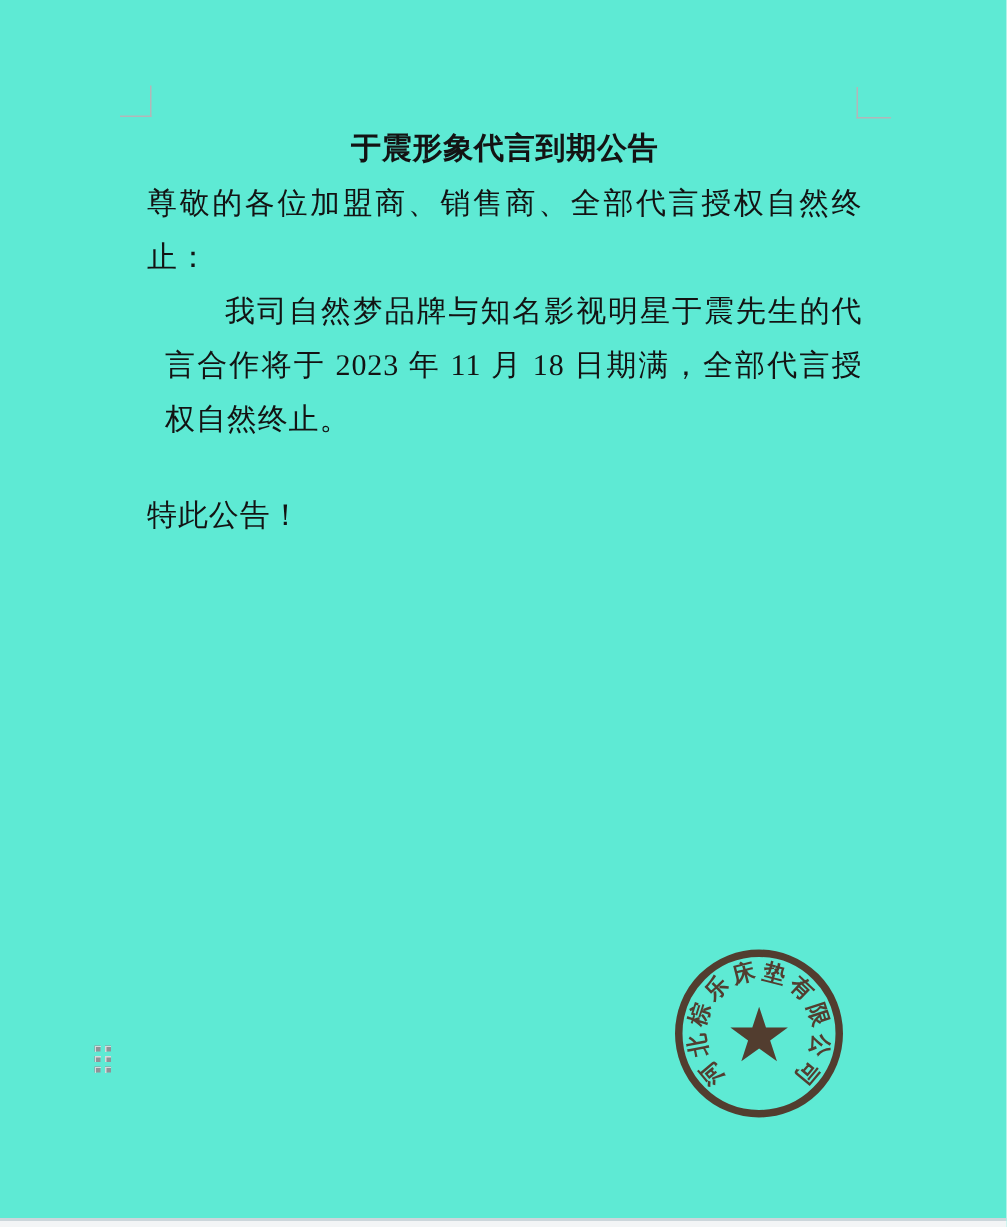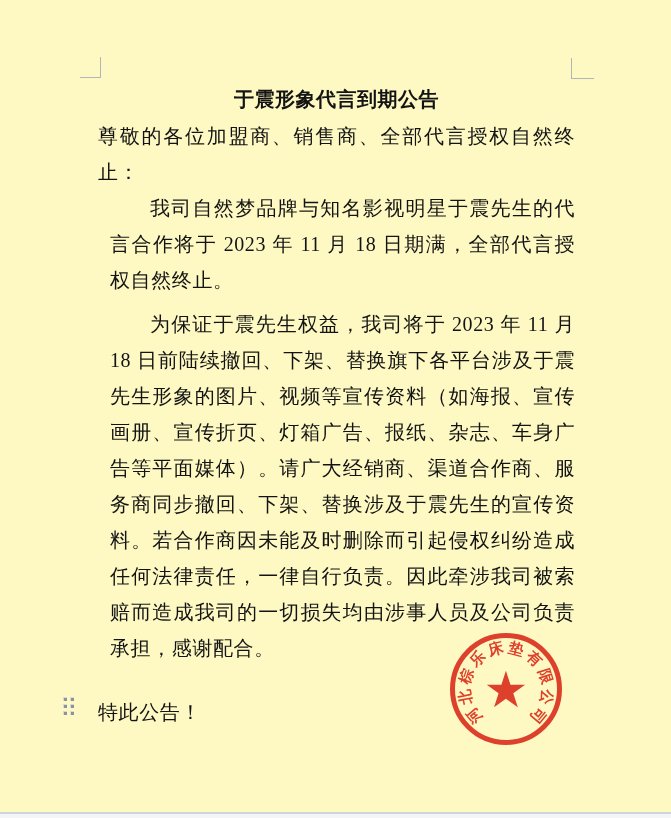--- a/index.html
+++ b/index.html
@@ -5,21 +5,21 @@
   html, body { margin: 0; padding: 0; }
   body {
     width: 671px; height: 818px;
     background: #f3f5f6;
     overflow: hidden;
     font-family: "Liberation Serif", "DejaVu Serif", serif;
   }
   .page {
     position: relative;
     width: 671px; height: 812px;
-    background: #fef9c3;
+    background: #5eead4;
     border-bottom: 2px solid #ccd6db;
     overflow: hidden;
   }
   
   .crop-mark { position: absolute; width: 20px; height: 20px; }
   .crop-mark.tl { left: 80px; top: 57px; border-right: 1px solid #b3b6b8; border-bottom: 1px solid #b3b6b8; }
   .crop-mark.tr { left: 571px; top: 58px; width: 22px; border-left: 1px solid #b3b6b8; border-bottom: 1px solid #b3b6b8; }
 
   .content {
     position: absolute;
@@ -94,21 +94,20 @@
 
 <div class="page">
 
   <div class="crop-mark tl"></div>
   <div class="crop-mark tr"></div>
 
   <div class="content">
     <div class="doc-title">于震形象代言到期公告</div>
     <p class="para">尊敬的各位加盟商、销售商、全部代言授权自然终止：</p>
     <p class="para indent">我司自然梦品牌与知名影视明星于震先生的代言合作将于 2023 年 11 月 18 日期满，全部代言授权自然终止。</p>
-    <p class="para indent spaced">为保证于震先生权益，我司将于 2023 年 11 月 18 日前陆续撤回、下架、替换旗下各平台涉及于震先生形象的图片、视频等宣传资料（如海报、宣传画册、宣传折页、灯箱广告、报纸、杂志、车身广告等平面媒体）。请广大经销商、渠道合作商、服务商同步撤回、下架、替换涉及于震先生的宣传资料。若合作商因未能及时删除而引起侵权纠纷造成任何法律责任，一律自行负责。因此牵涉我司被索赔而造成我司的一切损失均由涉事人员及公司负责承担，感谢配合。</p>
     <p class="para closing">特此公告！</p>
 
   </div>
 
   <div class="handle-dots">
     <i></i>
       <i></i>
       <i></i>
       <i></i>
       <i></i>

